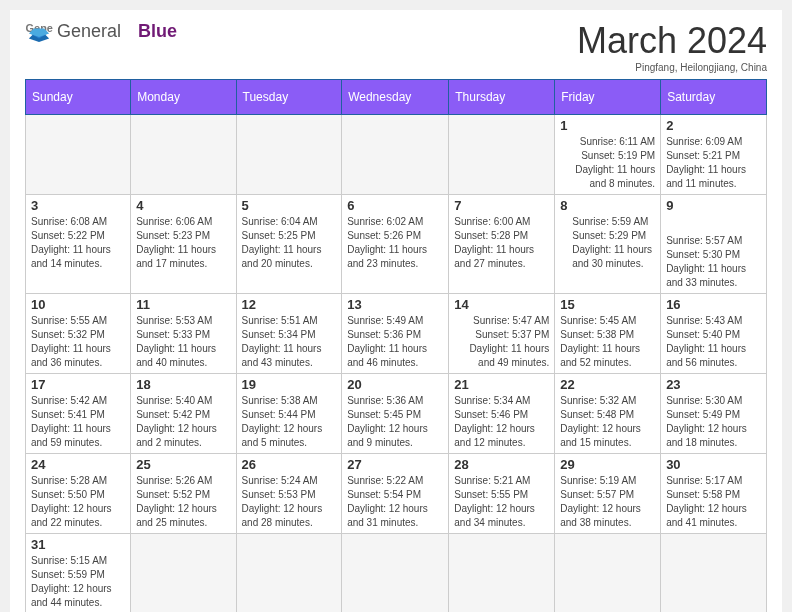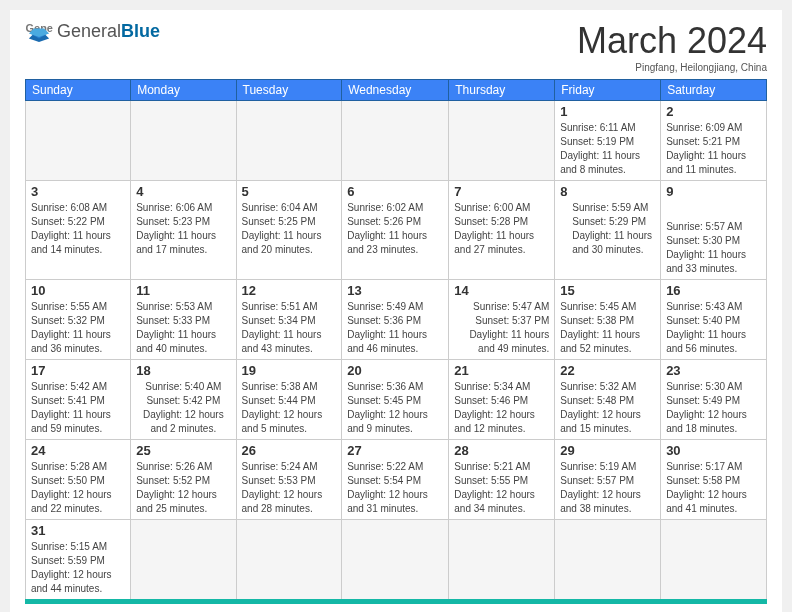--- a/index.html
+++ b/index.html
@@ -28,22 +28,23 @@
       align-items: center;
       gap: 4px;
     }
     .logo-text {
       font-size: 18px;
       color: #555;
       font-weight: normal;
       line-height: 1;
     }
     .logo-text span {
-      color: #0369a1;
+      color: #701a75;
       font-weight: bold;
+      padding-left: 17px;
     }
     .logo-icon {
       width: 28px;
       height: 22px;
     }
     .title-area {
       text-align: right;
     }
     .calendar-title {
       font-size: 36px;
@@ -54,24 +55,24 @@
       font-size: 10px;
       color: #555;
     }
     .calendar-table {
       width: 100%;
       border-collapse: collapse;
       border: 1px solid #ccc;
       font-size: 10.5px;
     }
     .calendar-table th {
-      background: #3b82f6;
+      background: #8b5cf6;
       color: #fff;
       text-align: left;
-      padding: 3px 6px;
+      padding: 10px 6px;
       font-size: 12px;
       font-weight: normal;
       border: 1px solid #2060a0;
     }
     .calendar-table td {
       vertical-align: top;
       border: 1px solid #ccc;
       padding: 3px 5px;
       min-height: 72px;
       height: 72px;
@@ -136,21 +137,21 @@
     </thead>
     <tbody id="calendar-body">
     <tr>
           <td class="empty"></td>
           <td class="empty"></td>
           <td class="empty"></td>
           <td class="empty"></td>
           <td class="empty"></td>
           <td>
             <span class="day-number">1</span>
-            <div class="day-info" style="white-space: pre-line;">Sunrise: 6:11 AM
+            <div class="day-info" style="white-space: pre-line; text-align: right;">Sunrise: 6:11 AM
 Sunset: 5:19 PM
 Daylight: 11 hours
 and 8 minutes.</div>
           </td>
           <td>
             <span class="day-number">2</span>
             <div class="day-info" style="white-space: pre-line;">Sunrise: 6:09 AM
 Sunset: 5:21 PM
 Daylight: 11 hours
 and 11 minutes.</div>
@@ -261,21 +262,21 @@
         <tr>
           <td>
             <span class="day-number">17</span>
             <div class="day-info" style="white-space: pre-line;">Sunrise: 5:42 AM
 Sunset: 5:41 PM
 Daylight: 11 hours
 and 59 minutes.</div>
           </td>
           <td>
             <span class="day-number">18</span>
-            <div class="day-info" style="white-space: pre-line; text-align: center;">Sunrise: 5:40 AM
+            <div class="day-info" style="white-space: pre-line;">Sunrise: 5:40 AM
 Sunset: 5:42 PM
 Daylight: 12 hours
 and 2 minutes.</div>
           </td>
           <td>
             <span class="day-number">19</span>
             <div class="day-info" style="white-space: pre-line;">Sunrise: 5:38 AM
 Sunset: 5:44 PM
 Daylight: 12 hours
 and 5 minutes.</div>

